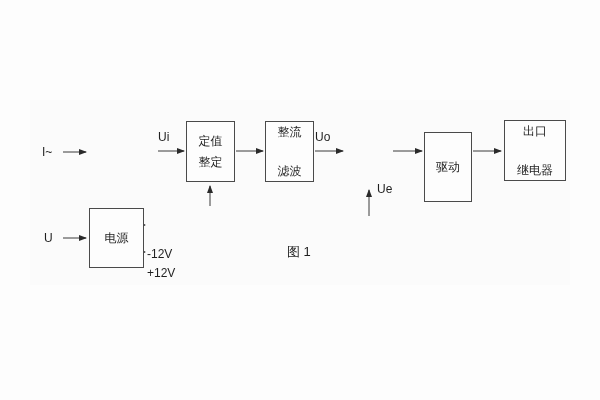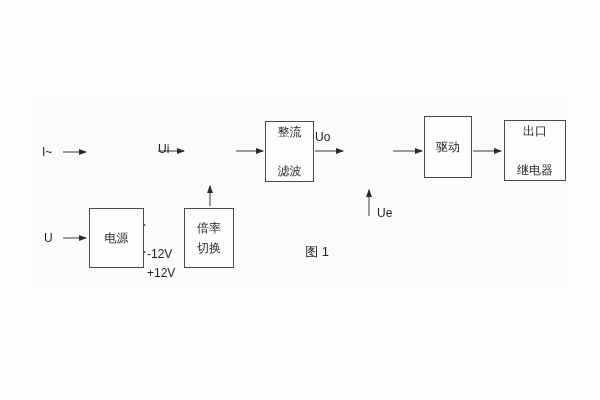--- a/index.html
+++ b/index.html
@@ -43,44 +43,44 @@
     font-size: 12px;
     line-height: 1;
     text-align: center;
     padding: 4px 0;
   }
   .block span { display: block; white-space: nowrap; }
   .b-isolation   { left: 88px;  top: 121px; width: 69px; height: 61px; }
   .b-setting     { left: 186px; top: 121px; width: 49px; height: 61px; }
   .b-rectifier   { left: 265px; top: 121px; width: 49px; height: 61px; justify-content: space-between; }
   .b-level       { left: 345px; top: 121px; width: 47px; height: 61px; }
-  .b-drive       { left: 424px; top: 116px; width: 48px; height: 62px; }
+  .b-drive       { left: 424px; top: 132px; width: 48px; height: 70px; }
   .b-outputrelay { left: 504px; top: 120px; width: 62px; height: 61px; justify-content: space-between; }
   .b-power       { left: 89px;  top: 208px; width: 55px; height: 60px; }
   .b-ratio       { left: 184px; top: 208px; width: 50px; height: 60px; }
   .b-reference   { left: 333px; top: 219px; width: 81px; height: 35px; }
   .sig {
     position: absolute;
     font-size: 12px;
     line-height: 14px;
     white-space: nowrap;
   }
   .sig-i   { left: 42px;  top: 145px; }
   .sig-u   { left: 44px;  top: 231px; }
-  .sig-ui  { left: 158px; top: 142px; }
+  .sig-ui  { left: 158px; top: 130px; }
   .sig-uo  { left: 315px; top: 130px; }
-  .sig-ue  { left: 377px; top: 206px; }
+  .sig-ue  { left: 377px; top: 182px; }
   .sig-p12 { left: 147px; top: 218px; margin-top: 48px; }
   .sig-m12 { left: 147px; top: 247px; }
   .caption {
     position: absolute;
     left: 287px;
     top: 245px;
     width: 42px;
-    text-align: right;
+    text-align: left;
     font-size: 13px;
     line-height: 14px;
     white-space: nowrap;
   }
 </style>
 </head>
 <body>
 
 <div class="canvas">
 
@@ -109,39 +109,39 @@
 
     <line x1="133" y1="225" x2="145" y2="225" stroke="#3a3a3a" stroke-width="1" marker-end="url(#arrow)"></line>
 
     <line x1="133" y1="252" x2="145" y2="252" stroke="#3a3a3a" stroke-width="1" marker-end="url(#arrow)"></line>
 
     <line x1="210" y1="206" x2="210" y2="186" stroke="#3a3a3a" stroke-width="1" marker-end="url(#arrow)"></line>
 
     <line x1="369" y1="216" x2="369" y2="190" stroke="#3a3a3a" stroke-width="1" marker-end="url(#arrow)"></line>
   </svg>
 
+  <div class="block b-setting">
+    <span>定值</span>
+    <span>整定</span>
+  </div>
   <div class="block b-rectifier">
     <span>整流</span>
     <span>滤波</span>
   </div>
   <div class="block b-drive">
     <span>驱动</span>
   </div>
   <div class="block b-outputrelay">
     <span>出口</span>
     <span>继电器</span>
   </div>
 
   <div class="block b-power">
     <span>电源</span>
   </div>
-  <div class="block b-ratio">
-    <span>倍率</span>
-    <span>切换</span>
-  </div>
 
   <div class="sig sig-i">I~</div>
   <div class="sig sig-u">U</div>
   <div class="sig sig-ui">Ui</div>
   <div class="sig sig-uo">Uo</div>
   <div class="sig sig-ue">Ue</div>
   <div class="sig sig-p12">+12V</div>
   <div class="sig sig-m12">-12V</div>
 
   <div class="caption">图 1</div>

